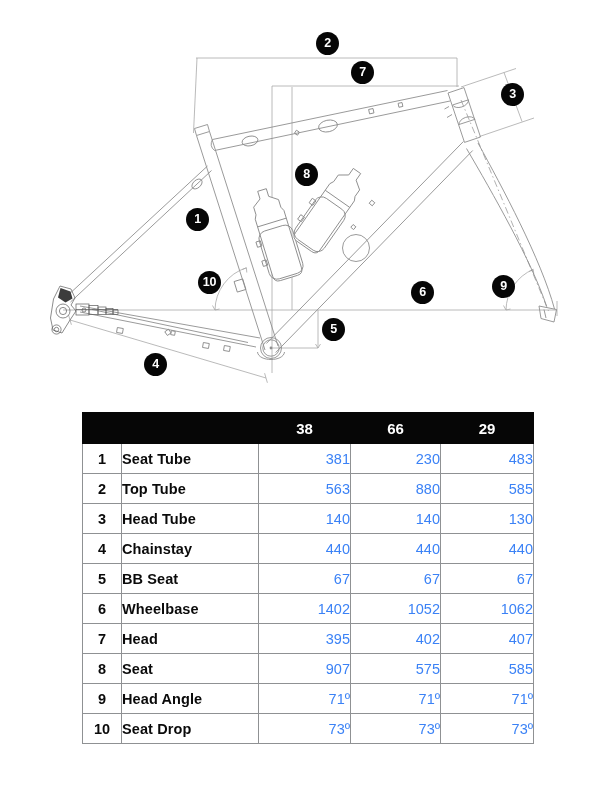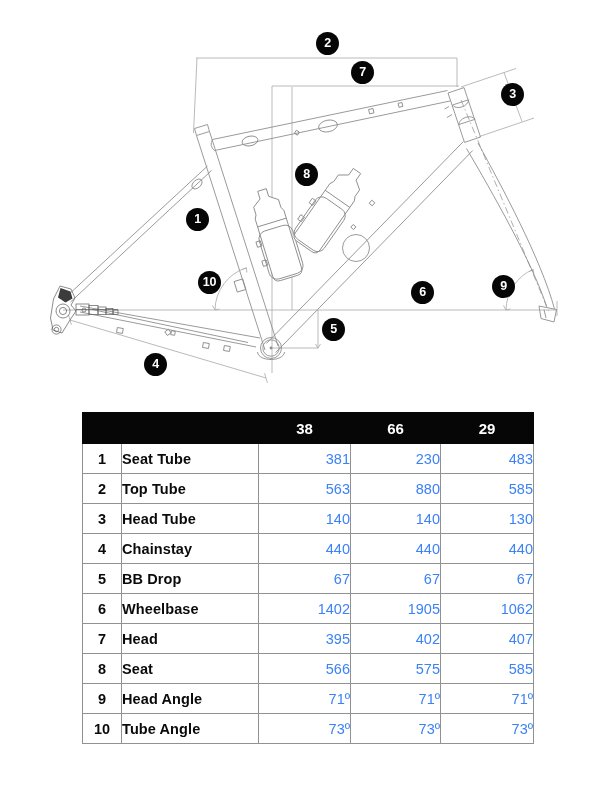--- a/index.html
+++ b/index.html
@@ -217,55 +217,55 @@
       </tr>
       <tr>
         <td class="num">4</td>
         <td class="nm">Chainstay</td>
         <td class="val">440</td>
         <td class="val">440</td>
         <td class="val">440</td>
       </tr>
       <tr>
         <td class="num">5</td>
-        <td class="nm">BB Drop</td>
+        <td class="nm">BB Seat</td>
         <td class="val">67</td>
         <td class="val">67</td>
         <td class="val">67</td>
       </tr>
       <tr>
         <td class="num">6</td>
         <td class="nm">Wheelbase</td>
         <td class="val">1402</td>
-        <td class="val">1905</td>
+        <td class="val">1052</td>
         <td class="val">1062</td>
       </tr>
       <tr>
         <td class="num">7</td>
         <td class="nm">Head</td>
         <td class="val">395</td>
         <td class="val">402</td>
         <td class="val">407</td>
       </tr>
       <tr>
         <td class="num">8</td>
         <td class="nm">Seat</td>
-        <td class="val">566</td>
+        <td class="val">907</td>
         <td class="val">575</td>
         <td class="val">585</td>
       </tr>
       <tr>
         <td class="num">9</td>
         <td class="nm">Head Angle</td>
         <td class="val">71º</td>
         <td class="val">71º</td>
         <td class="val">71º</td>
       </tr>
       <tr>
         <td class="num">10</td>
-        <td class="nm">Tube Angle</td>
+        <td class="nm">Seat Drop</td>
         <td class="val">73º</td>
         <td class="val">73º</td>
         <td class="val">73º</td>
       </tr>
     </tbody>
   </table>
 </div>
 
 </body></html>

